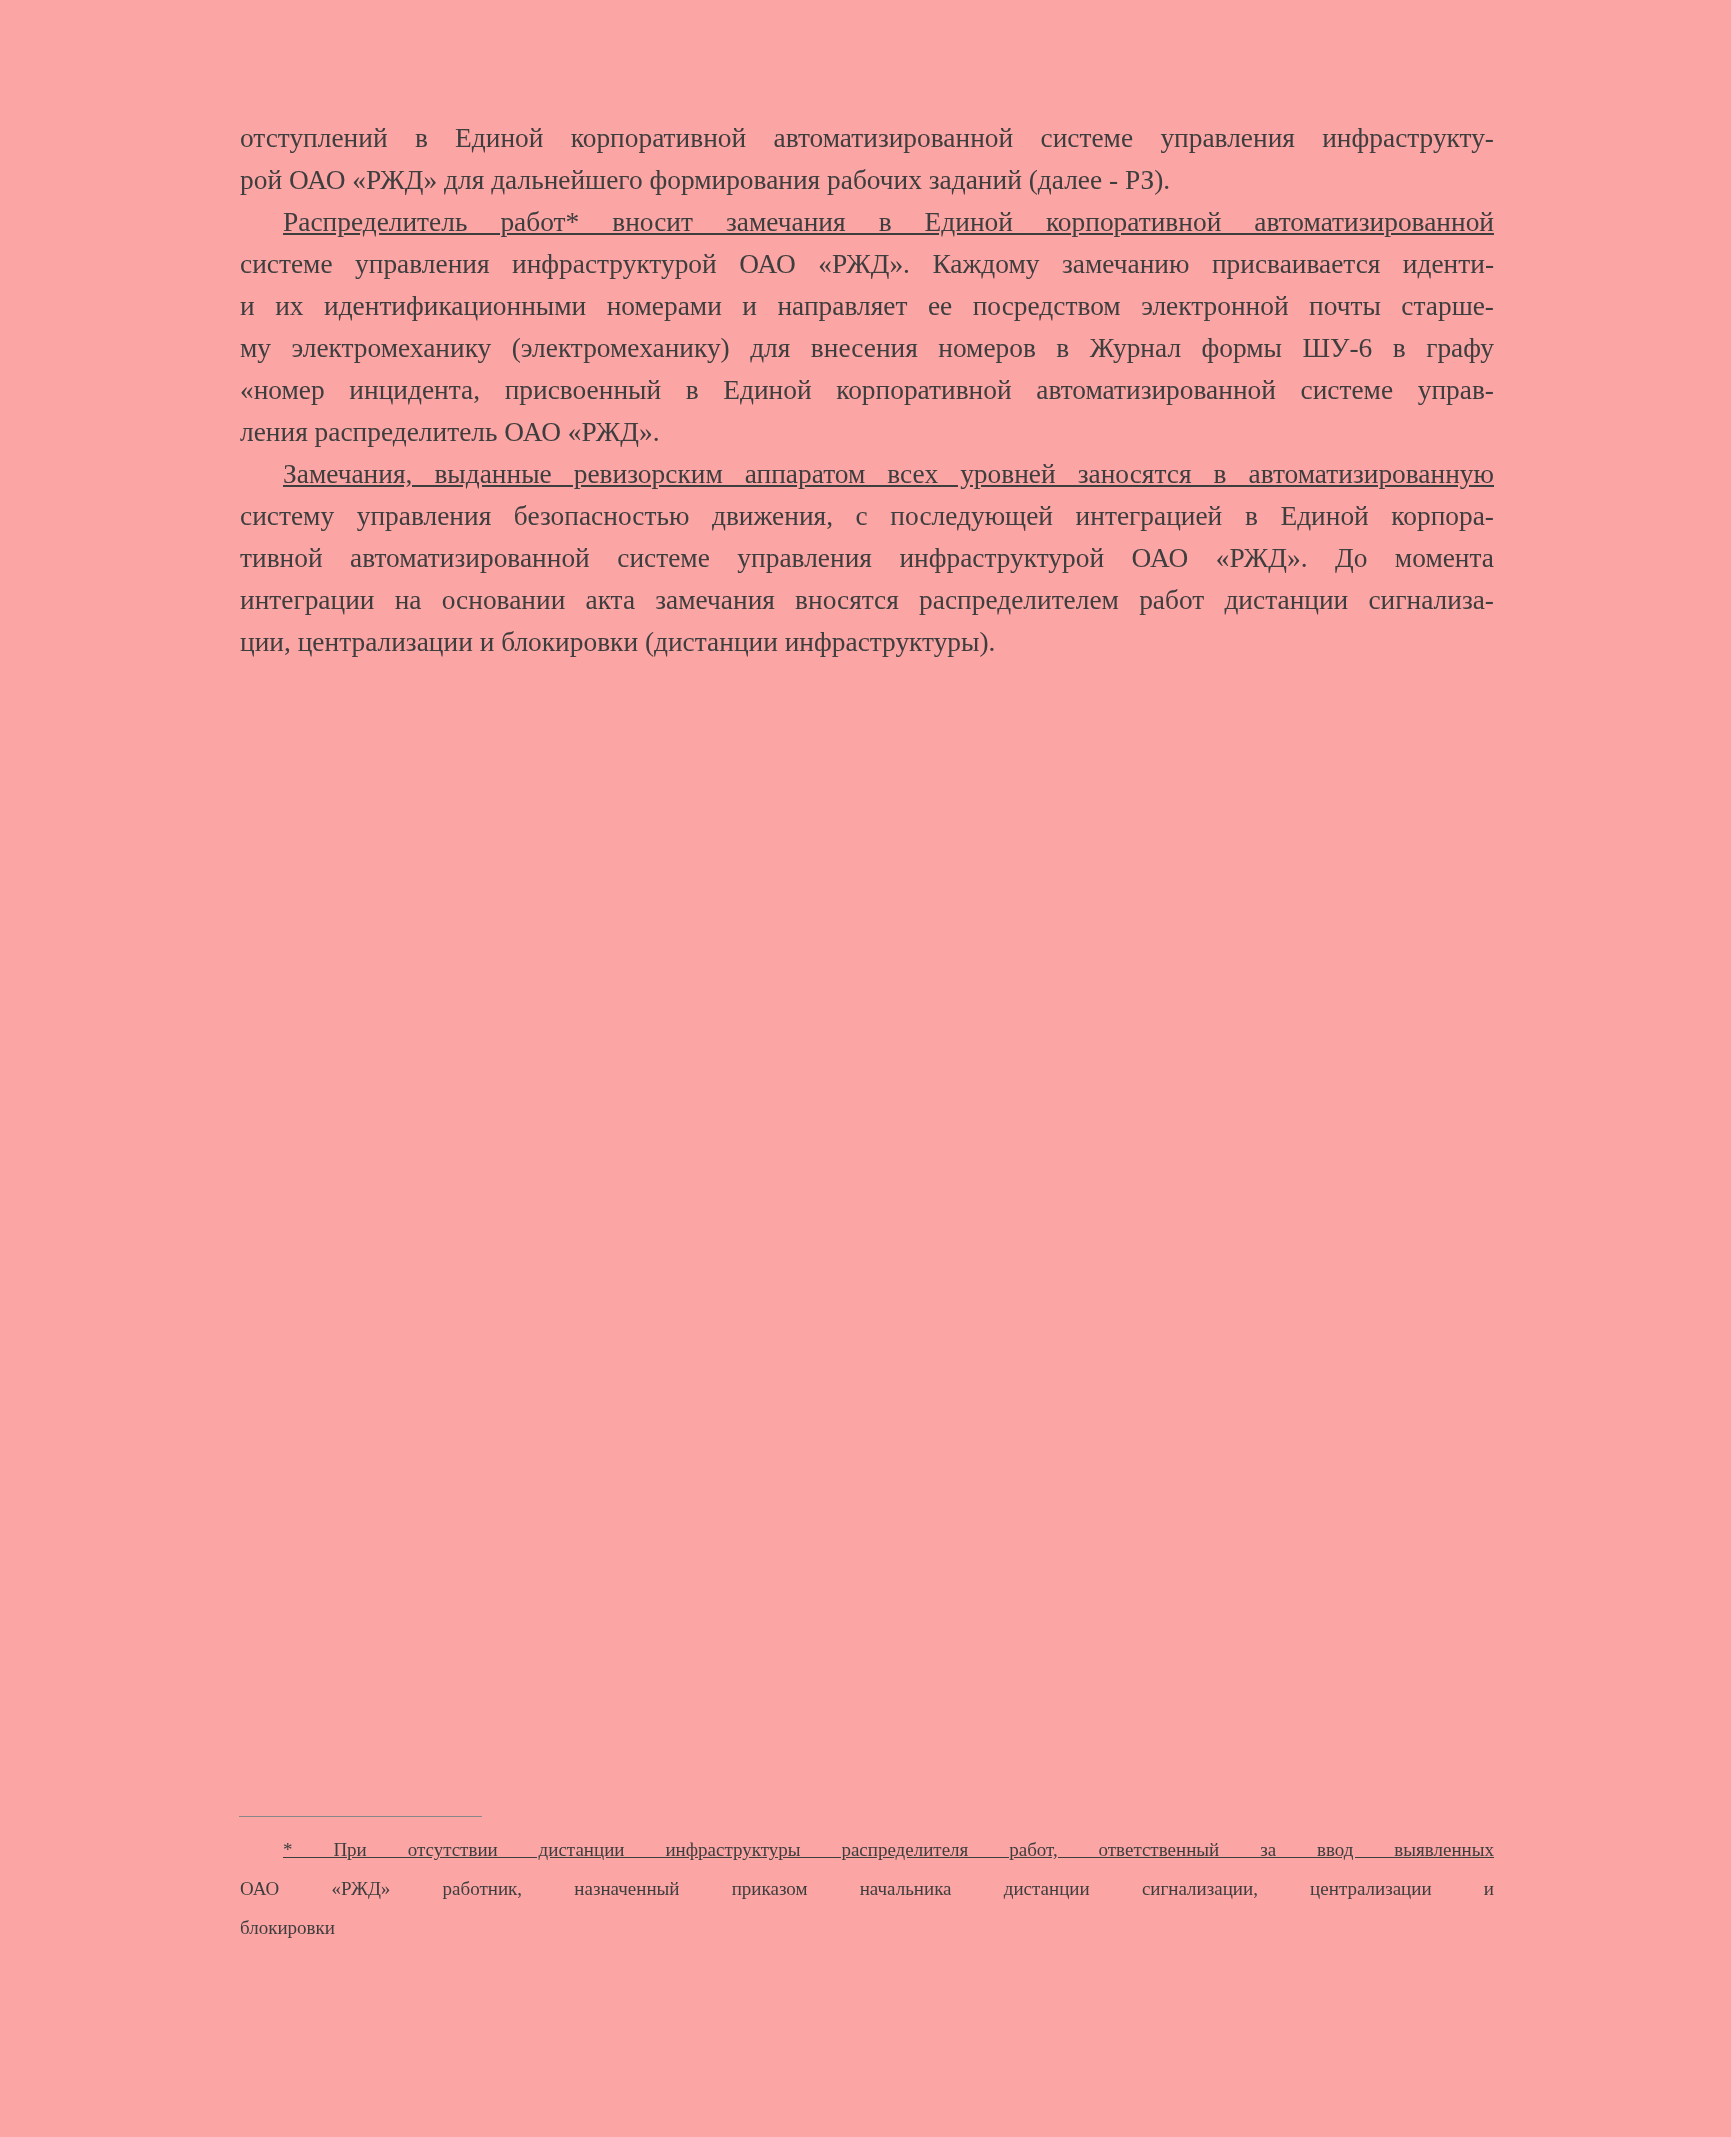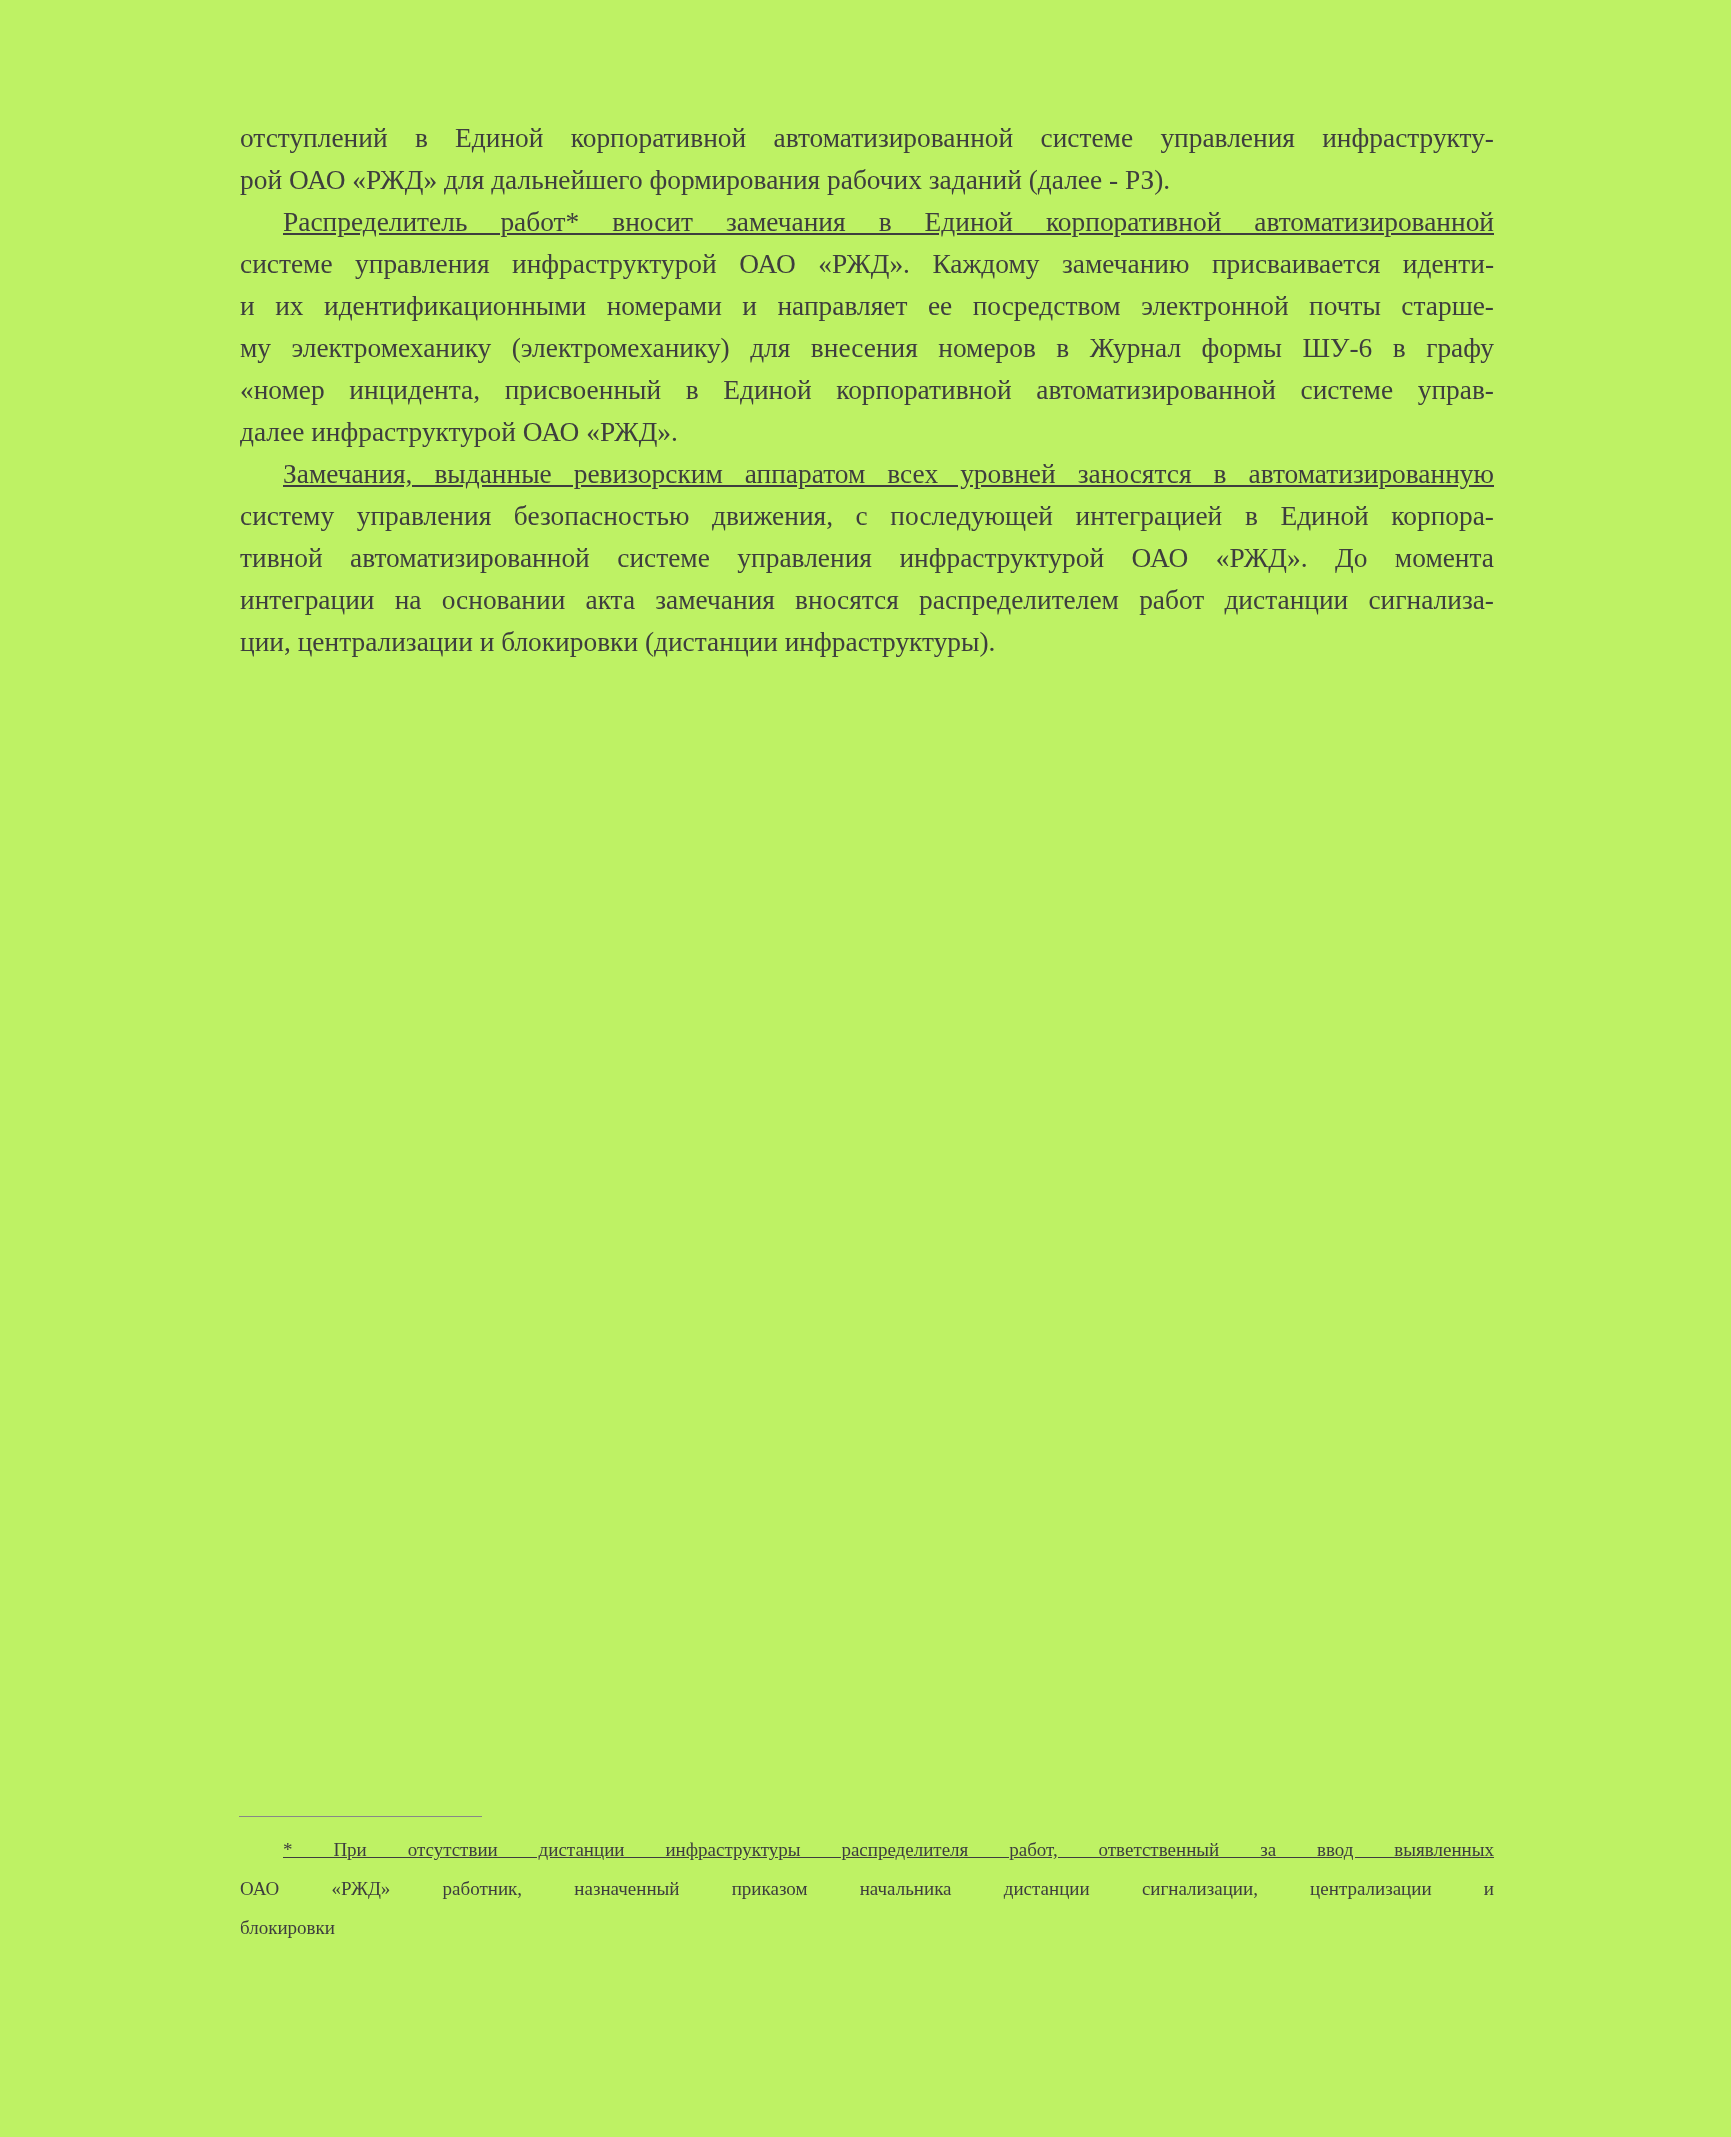--- a/index.html
+++ b/index.html
@@ -4,21 +4,21 @@
 <style>
   html, body {
     margin: 0;
     padding: 0;
     background: #e8e8e8;
   }
   .page {
     position: relative;
     width: 1732px;
     height: 2137px;
-    background: #bef264;
+    background: #fca5a5;
     font-family: "Liberation Serif", "DejaVu Serif", serif;
     color: #3e3e3e;
     overflow: hidden;
   }
   .body-text {
     position: absolute;
     left: 240px;
     top: 117px;
     width: 1254px;
     font-size: 27.4px;
@@ -58,21 +58,21 @@
 <div class="page">
 
   <div class="body-text">
     <div class="line">отступлений в Единой корпоративной автоматизированной системе управления инфраструкту-</div>
     <div class="line end">рой ОАО «РЖД» для дальнейшего формирования рабочих заданий (далее - РЗ).</div>
     <div class="line indent">Распределитель работ* вносит замечания в Единой корпоративной автоматизированной</div>
     <div class="line">системе управления инфраструктурой ОАО «РЖД». Каждому замечанию присваивается иденти-</div>
     <div class="line">и их идентификационными номерами и направляет ее посредством электронной почты старше-</div>
     <div class="line">му электромеханику (электромеханику) для внесения номеров в Журнал формы ШУ-6 в графу</div>
     <div class="line">«номер инцидента, присвоенный в Единой корпоративной автоматизированной системе управ-</div>
-    <div class="line end">далее инфраструктурой ОАО «РЖД».</div>
+    <div class="line end">ления распределитель ОАО «РЖД».</div>
     <div class="line indent">Замечания, выданные ревизорским аппаратом всех уровней заносятся в автоматизированную</div>
     <div class="line">систему управления безопасностью движения, с последующей интеграцией в Единой корпора-</div>
     <div class="line">тивной автоматизированной системе управления инфраструктурой ОАО «РЖД». До момента</div>
     <div class="line">интеграции на основании акта замечания вносятся распределителем работ дистанции сигнализа-</div>
     <div class="line end">ции, централизации и блокировки (дистанции инфраструктуры).</div>
   </div>
 
   <div class="footnote-rule"></div>
 
   <div class="footnote-text">

